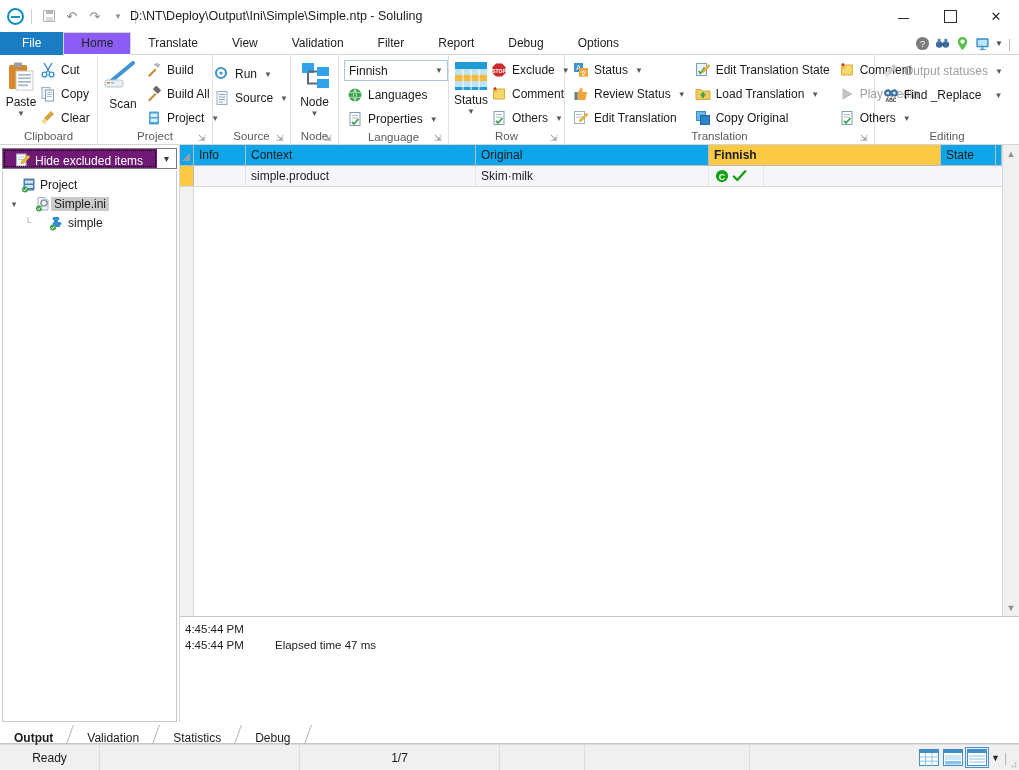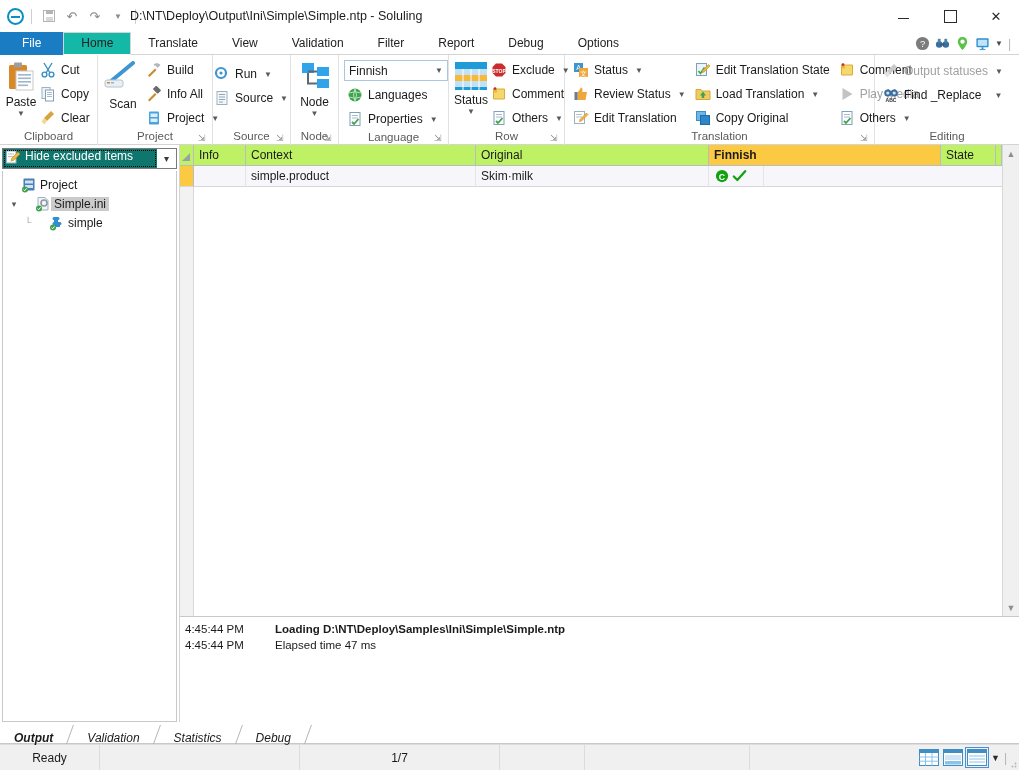--- a/index.html
+++ b/index.html
@@ -60,21 +60,21 @@
   }
   .ribbon-tabs::after {
     content:""; position:absolute; left:0; right:0; bottom:0; height:1px; background:#d4d4d4;
   }
   .rtab {
     height: 23px; line-height: 23px; padding: 0 17px;
     font-size: 12px; color: #222; white-space: nowrap; position: relative; z-index:2;
   }
   .rtab.file { background:#1a7cc2; color:#ffffff; padding: 0 22px; }
   .rtab.active {
-    background:#14b8a6; border:1px solid #d4d4d4; border-bottom:1px solid #ffffff;
+    background:#8b5cf6; border:1px solid #d4d4d4; border-bottom:1px solid #ffffff;
     line-height: 21px; height:23px;
   }
   .help-cluster {
     margin-left:auto; display:flex; align-items:center; gap:5px; padding-right:8px; height:23px;
   }
   .hc-ico { width:15px; height:15px; display:block; }
 
   
   .ribbon {
     height: 90px; flex: 0 0 90px;
@@ -122,40 +122,40 @@
   .leftpane {
     width: 180px; flex:0 0 180px; display:flex; flex-direction:column;
     border-right:1px solid #d4d4d4; background:#ffffff;
   }
   .combo-wrap { padding: 3px 2px 2px 2px; }
   .combo {
     height: 21px; border:1px solid #7a7a7a; background:#ffffff;
     display:flex; align-items:center; font-size:12px;
   }
   .combo-sel {
-    flex:1 1 auto; height:19px; background:#0f766e; color:#ffffff;
-    display:flex; align-items:flex-start; gap:4px; padding-left:2px;
+    flex:1 1 auto; height:19px; background:#701a75; color:#ffffff;
+    display:flex; align-items:flex-end; gap:4px; padding-left:12px;
     outline:1px dotted #000; outline-offset:-2px;
   }
   .combo-arrow { width:19px; height:19px; display:flex; align-items:center; justify-content:center; color:#3a3a3a; font-size:10px; }
 
   .tree { flex:1 1 auto; border:1px solid #c8c8c8; border-top:none; margin:0 2px 0 2px; padding: 4px 0 0 0; overflow:hidden; background:#ffffff; }
   .tnode { display:flex; align-items:center; height:19px; font-size:12px; white-space:nowrap; }
   .tnode .expander { width:14px; text-align:center; color:#5a5a5a; font-size:9px; }
   .tnode .tlabel { padding: 0 3px; }
   .tnode.selected .tlabel { background:#cbcbcb; }
   .guide { width:14px; height:19px; display:flex; align-items:center; justify-content:center; color:#a0a0a0; font-size:10px; }
 
   
   .gridpane { flex:1 1 auto; display:flex; flex-direction:column; min-width:0; }
   .gridwrap { flex:1 1 auto; display:flex; min-height:0; border-bottom:1px solid #c8c8c8; }
   .grid { flex:1 1 auto; min-width:0; display:flex; flex-direction:column; background:#ffffff; }
   .ghead { display:flex; height:21px; flex:0 0 21px; }
   .gh {
-    background:#bef264; border-right:1px solid #b9bcc2; border-bottom:1px solid #b9bcc2;
+    background:#0ea5e9; border-right:1px solid #b9bcc2; border-bottom:1px solid #b9bcc2;
     font-size:12px; line-height:20px; padding-left:5px; color:#1b1b1b; white-space:nowrap; overflow:hidden;
   }
   .gh.sel { background:#fcc942; font-weight:bold; }
   .gh.corner { padding:0; display:flex; align-items:flex-end; justify-content:flex-end; }
   .corner-tri {
     width:0;height:0;border-left:8px solid transparent;border-bottom:8px solid #9aa0a8;
     margin:0 3px 4px 0;
   }
   .grow { display:flex; height:21px; flex:0 0 21px; background:#f7f7fb; }
   .gc { border-right:1px solid #e3e3e8; border-bottom:1px solid #d7d7de; font-size:12px; line-height:20px; padding-left:5px; white-space:nowrap; overflow:hidden; }
@@ -173,21 +173,21 @@
 
   
   .output { height: 105px; flex:0 0 105px; background:#ffffff; padding: 4px 0 0 0; overflow:hidden; }
   .oline { display:flex; height:16px; align-items:center; font-size:11.5px; }
   .otime { width:95px; flex:0 0 95px; padding-left:5px; color:#1b1b1b; }
   .otext { white-space:nowrap; }
   .otext.bold { font-weight:bold; }
 
   .btabs { height: 22px; flex:0 0 22px; display:flex; align-items:flex-end; background:#ffffff; position:relative; padding-left:4px; }
   .btabs::after { content:""; position:absolute; left:0; right:0; bottom:0; height:1px; background:#c8c8c8; }
-  .btab { height:21px; line-height:20px; padding: 16px 10px; font-size:12px; color:#1b1b1b; position:relative; z-index:2; white-space:nowrap;font-style:italic; }
+  .btab { height:21px; line-height:20px; padding: 16px 10px; font-size:12px; color:#1b1b1b; position:relative; z-index:2; white-space:nowrap; }
   .btab.active { font-weight:bold; }
   .tsep { width:14px; height:21px; position:relative; z-index:1; }
   .tsep::after {
     content:""; position:absolute; left:3px; top:2px; width:1px; height:19px;
     background:#b5b5b5; transform: skewX(-20deg); transform-origin: bottom;
   }
 
   
   .statusbar {
     height: 26px; flex:0 0 26px; background:#f0f0f0; display:flex; align-items:center;
@@ -330,21 +330,21 @@
               <path d="M2 13.5 L9 6.5 L10.5 8 L3.5 15 Z" fill="#c98b2d"></path>
               <path d="M8 2 C10 0.5 13 1 14.5 3 L11.5 6 C10.5 4 9.5 3.5 8 3.5 Z" fill="#b0b8bd"></path>
             </svg>
             <span>Build</span>
           </div>
           <div class="sbtn">
             <svg class="ico" viewBox="0 0 16 16">
               <path d="M2 14 L9 7 L10.5 8.5 L3.5 15.5 Z" fill="#c98b2d"></path>
               <rect x="8" y="1" width="7" height="5" rx="1" transform="rotate(45 11 3)" fill="#6b6b6b"></rect>
             </svg>
-            <span>Info All</span>
+            <span>Build All</span>
           </div>
           <div class="sbtn">
             <svg class="ico" viewBox="0 0 16 16">
               <rect x="3" y="1.5" width="10" height="13" rx="1" fill="#4aa3dd"></rect>
               <rect x="4.5" y="3.5" width="7" height="3.5" fill="#d9effb"></rect>
               <rect x="4.5" y="8.5" width="7" height="3.5" fill="#d9effb"></rect>
             </svg>
             <span>Project</span>
             <span class="caret">▼</span>
           </div>
@@ -699,21 +699,20 @@
         </div>
         <div class="vscroll">
           <div class="vs-arrow">▲</div>
           <div class="vs-arrow">▼</div>
         </div>
       </div>
 
       <div class="output">
         <div class="oline">
           <span class="otime">4:45:44 PM</span>
-          <span class="otext bold">Loading D:\NT\Deploy\Samples\Ini\Simple\Simple.ntp</span>
         </div>
         <div class="oline">
           <span class="otime">4:45:44 PM</span>
           <span class="otext">Elapsed time 47 ms</span>
         </div>
       </div>
     </div>
   </div>
 
   <div class="btabs">

